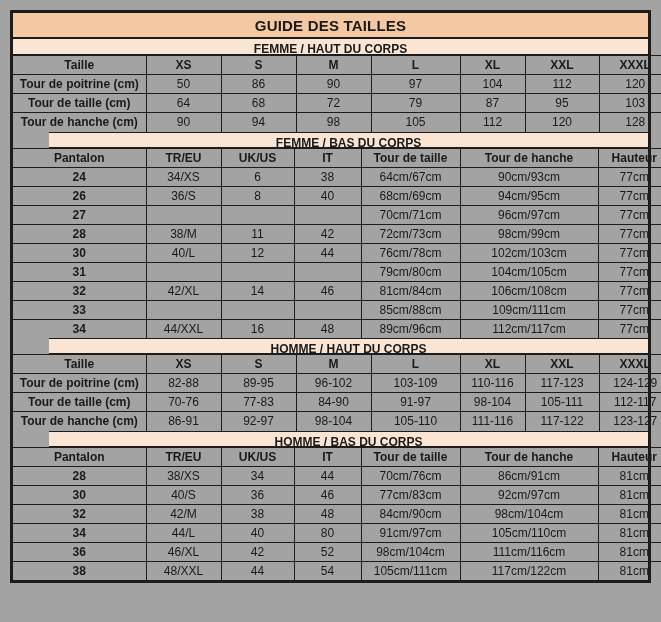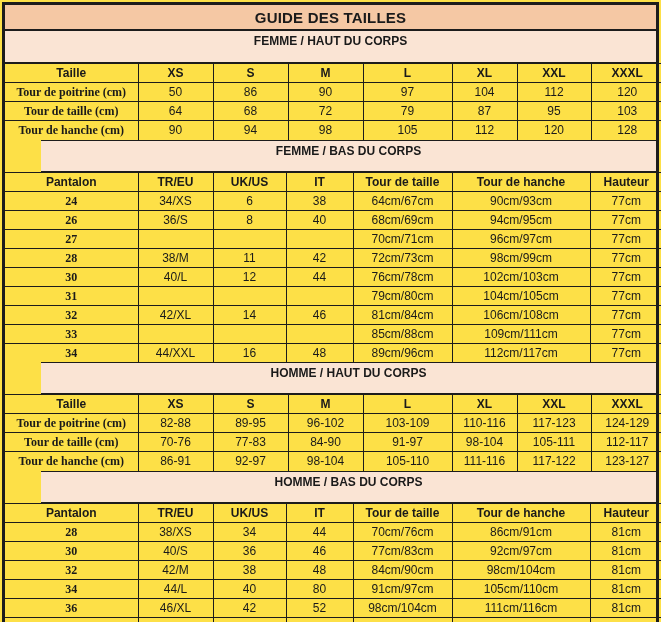--- a/index.html
+++ b/index.html
@@ -5,53 +5,53 @@
   :root{
     --title-bg:#F5C8A4;
     --section-bg:#FAE4D4;
     --border:#1c1c1c;
     --text:#1a1a1a;
   }
   *{box-sizing:border-box;}
   html,body{margin:0;padding:0;background:#ffffff;}
   body{font-family:"Liberation Sans","DejaVu Sans",sans-serif;color:var(--text);}
   .sheet{
-    width:661px;height:622px;padding:2px;overflow:hidden;background:#fde047;
+    width:661px;height:622px;padding:10px;overflow:hidden;background:#a3a3a3;
   }
   .outer{
     border:3px solid var(--border);
     width:100%;
   }
   .title-row{
     background:var(--title-bg);
     height:26px;line-height:26px;
     text-align:center;font-weight:bold;font-size:15px;
     border-bottom:2px solid var(--border);
     letter-spacing:.2px;
   }
   .section-heading{
     background:var(--section-bg);
-    height:32px;line-height:20px;
+    height:16px;line-height:20px;
     text-align:center;font-weight:bold;font-size:12px;
   }
   .section + .section .section-heading{border-top:1px solid var(--border);margin-left:36px;}
   .section-heading{border-bottom:1px solid var(--border);}
   table{
     width:100%;border-collapse:collapse;table-layout:fixed;
     font-size:12px;
   }
   th,td{
     border:1px solid var(--border);
     height:19px;padding:0 1px;
     text-align:center;vertical-align:middle;
     white-space:nowrap;overflow:hidden;
     font-weight:normal;line-height:1;
   }
   thead th{font-weight:bold;}
-  tbody th{font-weight:bold;font-family:Liberation Serif, serif;}
+  tbody th{font-weight:bold;}
   
   table tr > *:first-child{border-left:none;}
   table tr > *:last-child{border-right:none;}
   table tbody tr:last-child > *{border-bottom:none;}
 </style>
 </head>
 <body>
 
 <div class="sheet">
   <div class="outer">

